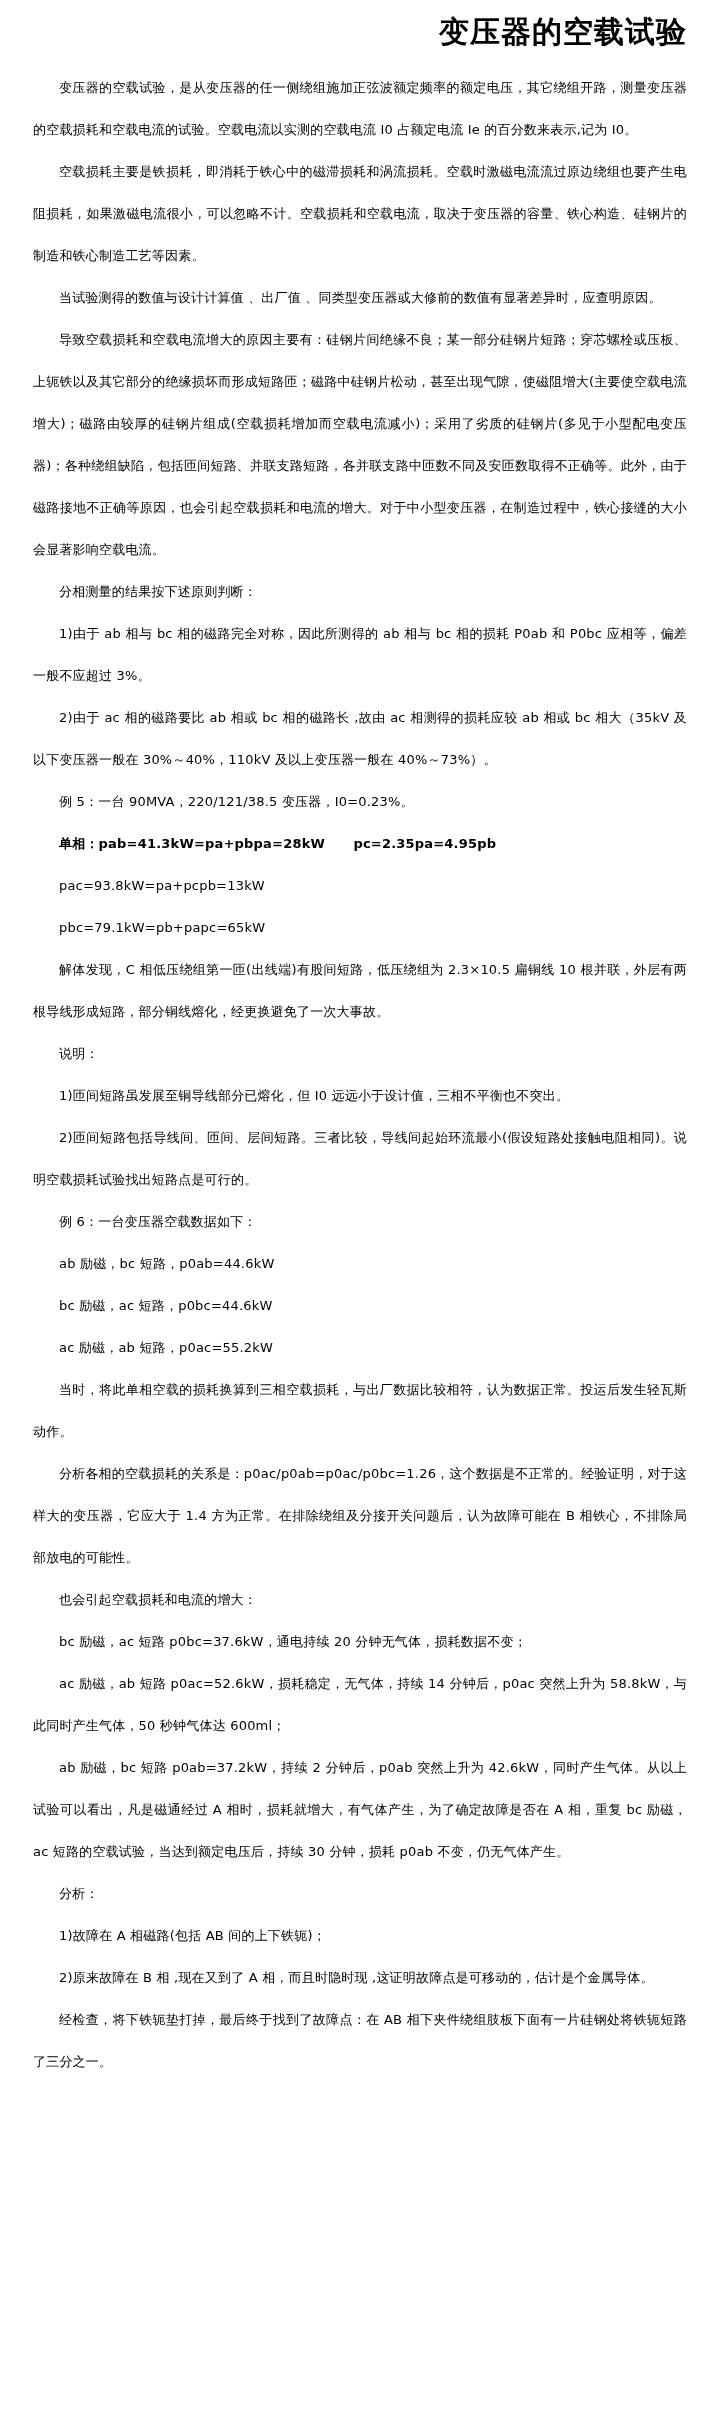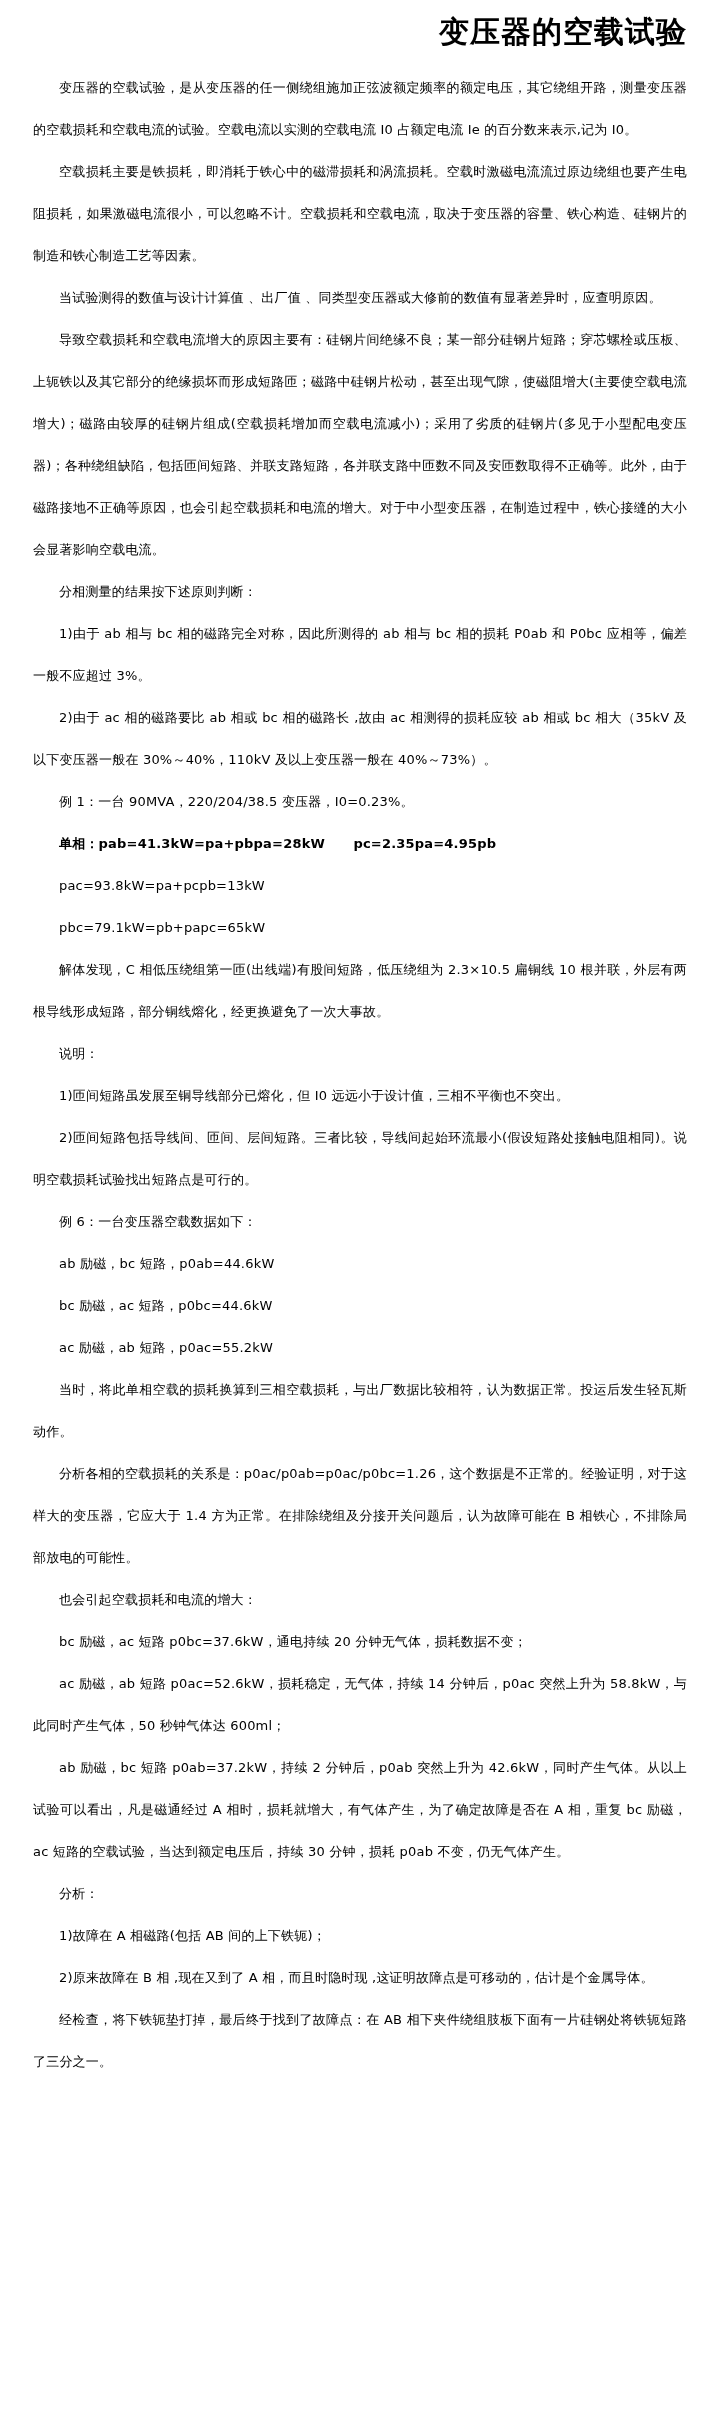--- a/index.html
+++ b/index.html
@@ -47,21 +47,21 @@
 <div class="doc">
   <h1 class="doc-title">变压器的空载试验</h1>
   <div>
     <p class="para">变压器的空载试验，是从变压器的任一侧绕组施加正弦波额定频率的额定电压，其它绕组开路，测量变压器的空载损耗和空载电流的试验。空载电流以实测的空载电流 I0 占额定电流 Ie 的百分数来表示,记为 I0。</p>
     <p class="para">空载损耗主要是铁损耗，即消耗于铁心中的磁滞损耗和涡流损耗。空载时激磁电流流过原边绕组也要产生电阻损耗，如果激磁电流很小，可以忽略不计。空载损耗和空载电流，取决于变压器的容量、铁心构造、硅钢片的制造和铁心制造工艺等因素。</p>
     <p class="para">当试验测得的数值与设计计算值 、出厂值 、同类型变压器或大修前的数值有显著差异时，应查明原因。</p>
     <p class="para">导致空载损耗和空载电流增大的原因主要有：硅钢片间绝缘不良；某一部分硅钢片短路；穿芯螺栓或压板、上轭铁以及其它部分的绝缘损坏而形成短路匝；磁路中硅钢片松动，甚至出现气隙，使磁阻增大(主要使空载电流增大)；磁路由较厚的硅钢片组成(空载损耗增加而空载电流减小)；采用了劣质的硅钢片(多见于小型配电变压器)；各种绕组缺陷，包括匝间短路、并联支路短路，各并联支路中匝数不同及安匝数取得不正确等。此外，由于磁路接地不正确等原因，也会引起空载损耗和电流的增大。对于中小型变压器，在制造过程中，铁心接缝的大小会显著影响空载电流。</p>
     <p class="para">分相测量的结果按下述原则判断：</p>
     <p class="para">1)由于 ab 相与 bc 相的磁路完全对称，因此所测得的 ab 相与 bc 相的损耗 P0ab 和 P0bc 应相等，偏差一般不应超过 3%。</p>
     <p class="para">2)由于 ac 相的磁路要比 ab 相或 bc 相的磁路长 ,故由 ac 相测得的损耗应较 ab 相或 bc 相大（35kV 及以下变压器一般在 30%～40%，110kV 及以上变压器一般在 40%～73%）。</p>
-    <p class="para">例 1：一台 90MVA，220/204/38.5 变压器，I0=0.23%。</p>
+    <p class="para">例 5：一台 90MVA，220/121/38.5 变压器，I0=0.23%。</p>
     <p class="para pre">单相：pab=41.3kW=pa+pbpa=28kW      pc=2.35pa=4.95pb</p>
     <p class="para">pac=93.8kW=pa+pcpb=13kW</p>
     <p class="para">pbc=79.1kW=pb+papc=65kW</p>
     <p class="para">解体发现，C 相低压绕组第一匝(出线端)有股间短路，低压绕组为 2.3×10.5 扁铜线 10 根并联，外层有两根导线形成短路，部分铜线熔化，经更换避免了一次大事故。</p>
     <p class="para">说明：</p>
     <p class="para">1)匝间短路虽发展至铜导线部分已熔化，但 I0 远远小于设计值，三相不平衡也不突出。</p>
     <p class="para">2)匝间短路包括导线间、匝间、层间短路。三者比较，导线间起始环流最小(假设短路处接触电阻相同)。说明空载损耗试验找出短路点是可行的。</p>
     <p class="para">例 6：一台变压器空载数据如下：</p>
     <p class="para">ab 励磁，bc 短路，p0ab=44.6kW</p>
     <p class="para">bc 励磁，ac 短路，p0bc=44.6kW</p>

